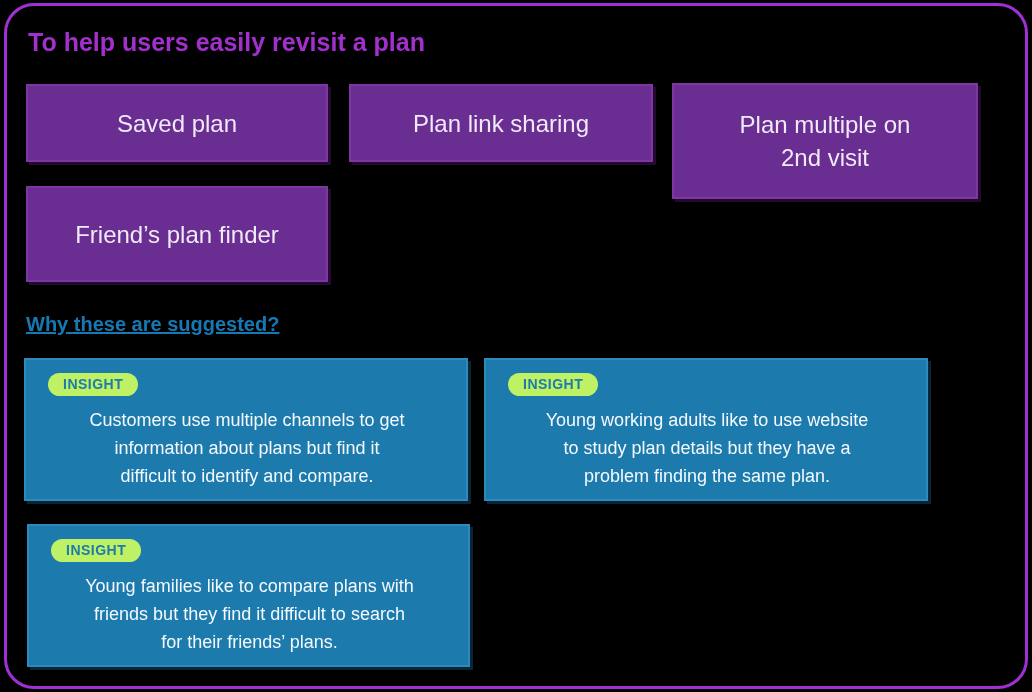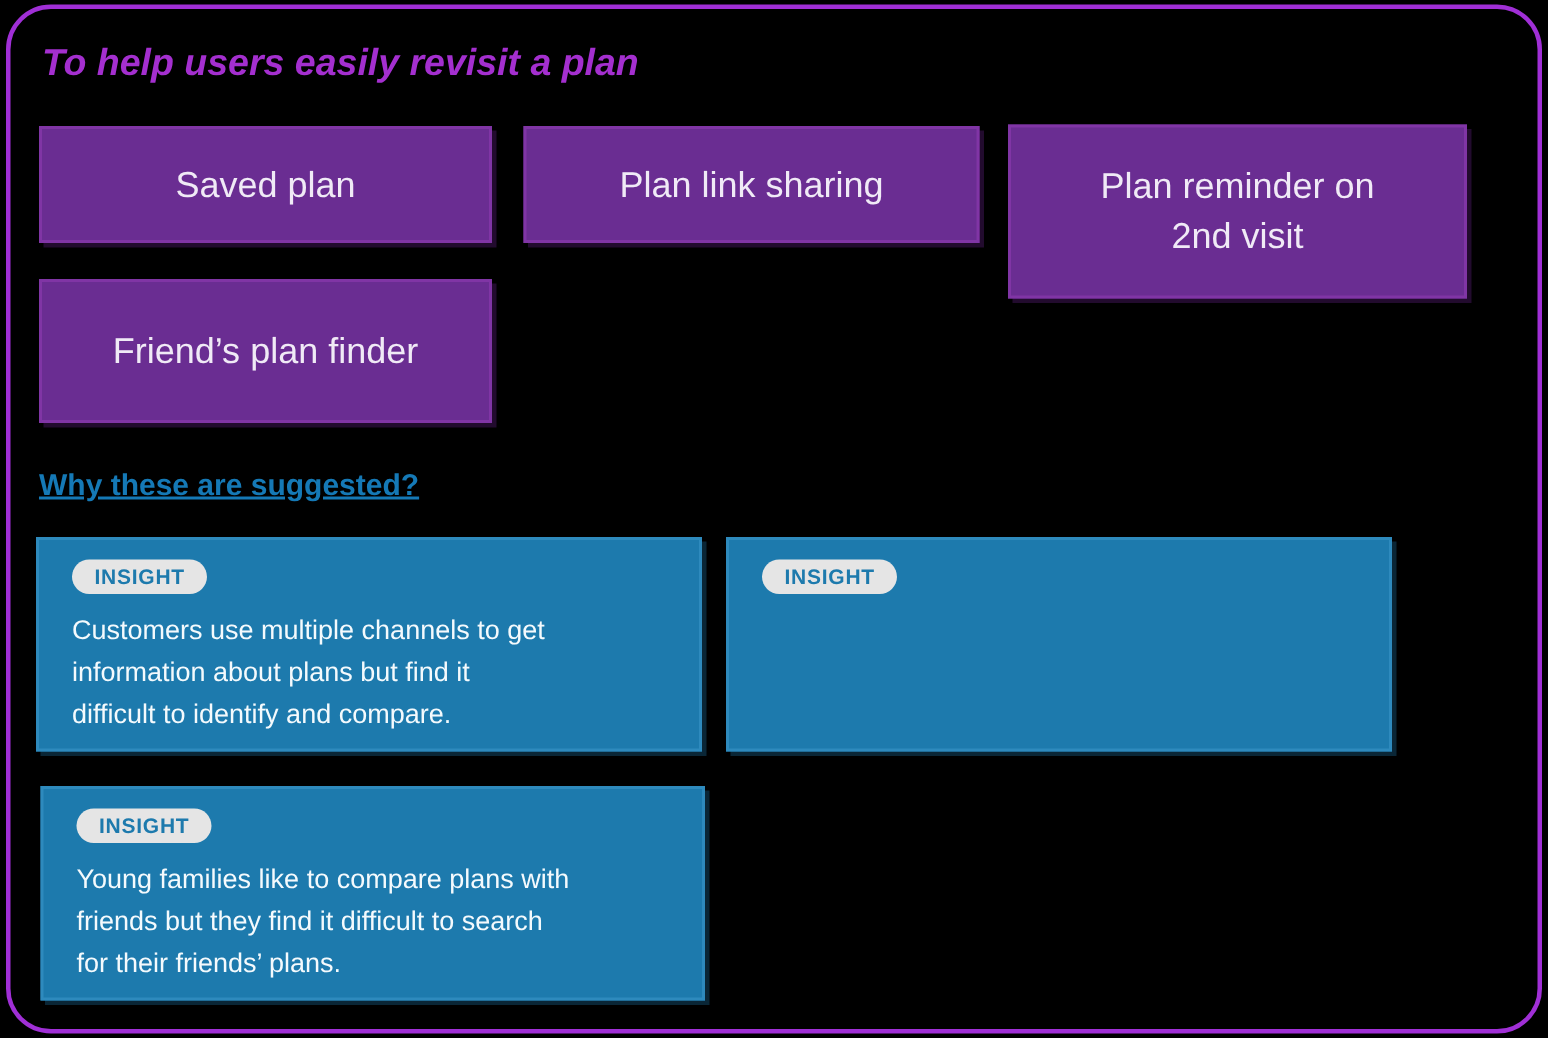--- a/index.html
+++ b/index.html
@@ -24,21 +24,20 @@
     box-sizing: border-box;
     border: 3px solid #a02fd6;
     border-radius: 30px;
   }
   .title {
     position: absolute;
     left: 28px;
     top: 28px;
     font-size: 25px;
     font-weight: bold;
-    font-style: italic;
     color: #a42fcf;
     white-space: nowrap;
   }
   .plan-box {
     position: absolute;
     box-sizing: border-box;
     background: #6a2d92;
     border: 2px solid #8035a5;
     box-shadow: 3px 3px 0 #220b2e;
     display: flex;
@@ -70,73 +69,77 @@
     background: #1d7aad;
     border: 2px solid #2e8abd;
     box-shadow: 3px 3px 0 #0a2636;
     padding: 13px 20px;
   }
   .card-1 { left: 24px;  top: 358px; width: 444px; height: 143px; }
   .card-2 { left: 484px; top: 358px; width: 444px; height: 143px; }
   .card-3 { left: 27px;  top: 524px; width: 443px; height: 143px; }
   .badge {
     display: inline-block;
-    background: #e5e5e5;
+    background: #bef264;
     color: #1d7aad;
     font-size: 14px;
     font-weight: bold;
     letter-spacing: 0.5px;
     padding: 3px 15px 4px 15px;
     border-radius: 14px;
     margin-left: 2px;
   }
   .insight-text {
     margin: 10px 0 0 2px;
     color: #f4fafd;
     font-size: 18px;
     line-height: 28px;
     white-space: pre-line;
+    text-align: center;
   }
 </style>
 </head>
 <body>
 
 <div class="board">
   <div class="frame"></div>
 
   <div class="title">To help users easily revisit a plan</div>
 
   <div class="plan-box plan-1">
     <span>Saved plan</span>
   </div>
 
   <div class="plan-box plan-2">
     <span>Plan link sharing</span>
   </div>
 
   <div class="plan-box plan-3">
-    <span>Plan reminder on
+    <span>Plan multiple on
 2nd visit</span>
   </div>
 
   <div class="plan-box plan-4">
     <span>Friend’s plan finder</span>
   </div>
 
   <div class="why-heading">Why these are suggested?</div>
 
   <div class="insight-card card-1">
     <span class="badge">INSIGHT</span>
     <p class="insight-text">Customers use multiple channels to get
 information about plans but find it
 difficult to identify and compare.</p>
   </div>
 
   <div class="insight-card card-2">
     <span class="badge">INSIGHT</span>
+    <p class="insight-text">Young working adults like to use website
+to study plan details but they have a
+problem finding the same plan.</p>
   </div>
 
   <div class="insight-card card-3">
     <span class="badge">INSIGHT</span>
     <p class="insight-text">Young families like to compare plans with
 friends but they find it difficult to search
 for their friends’ plans.</p>
   </div>
 </div>
 

